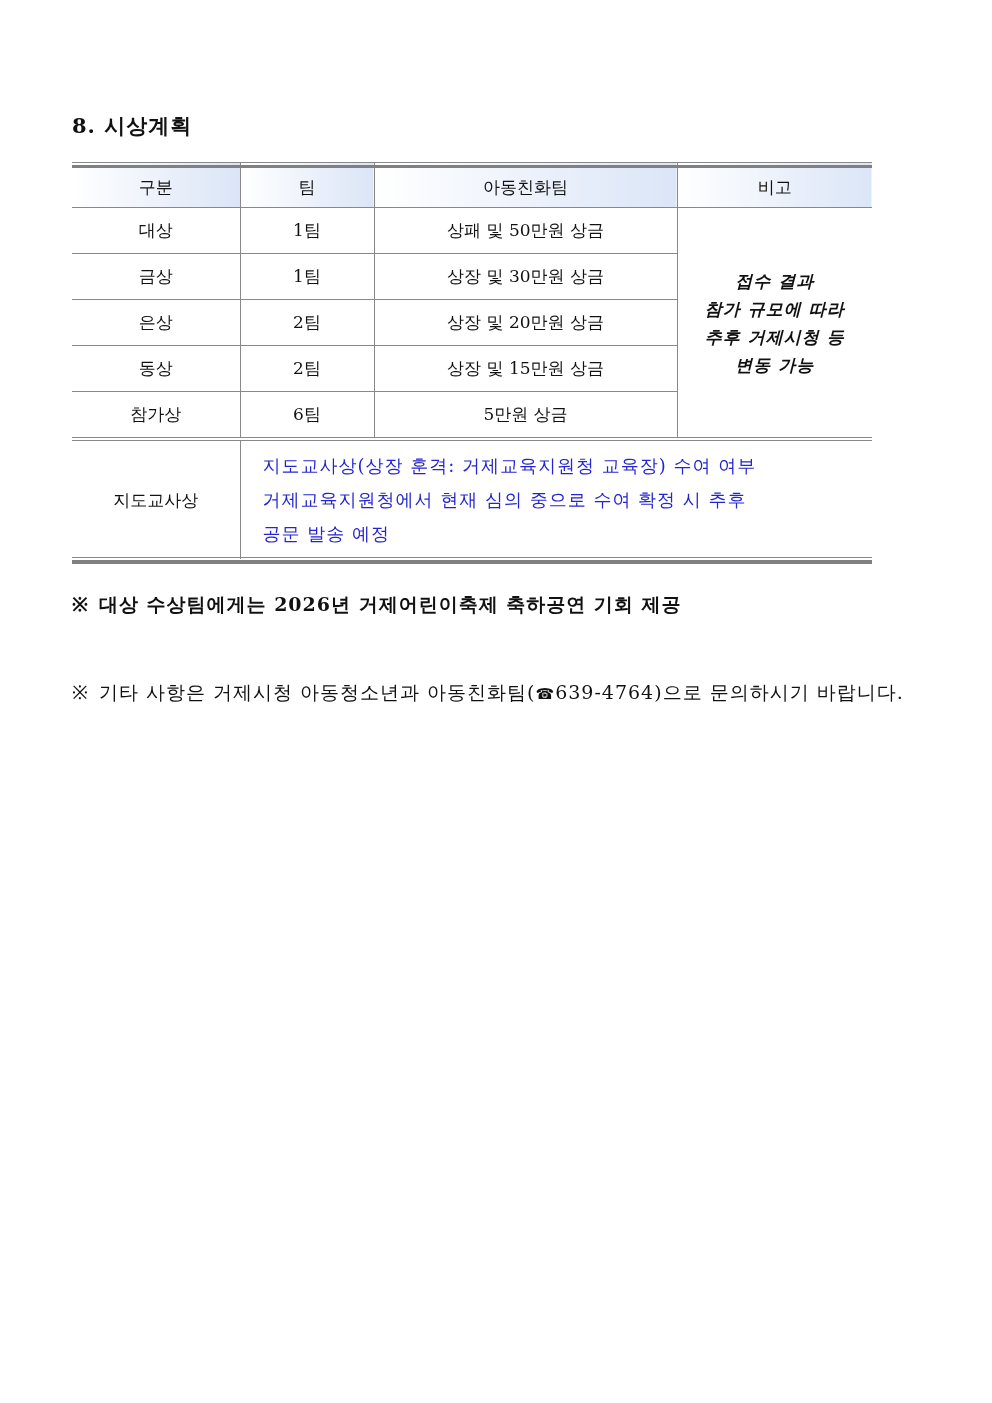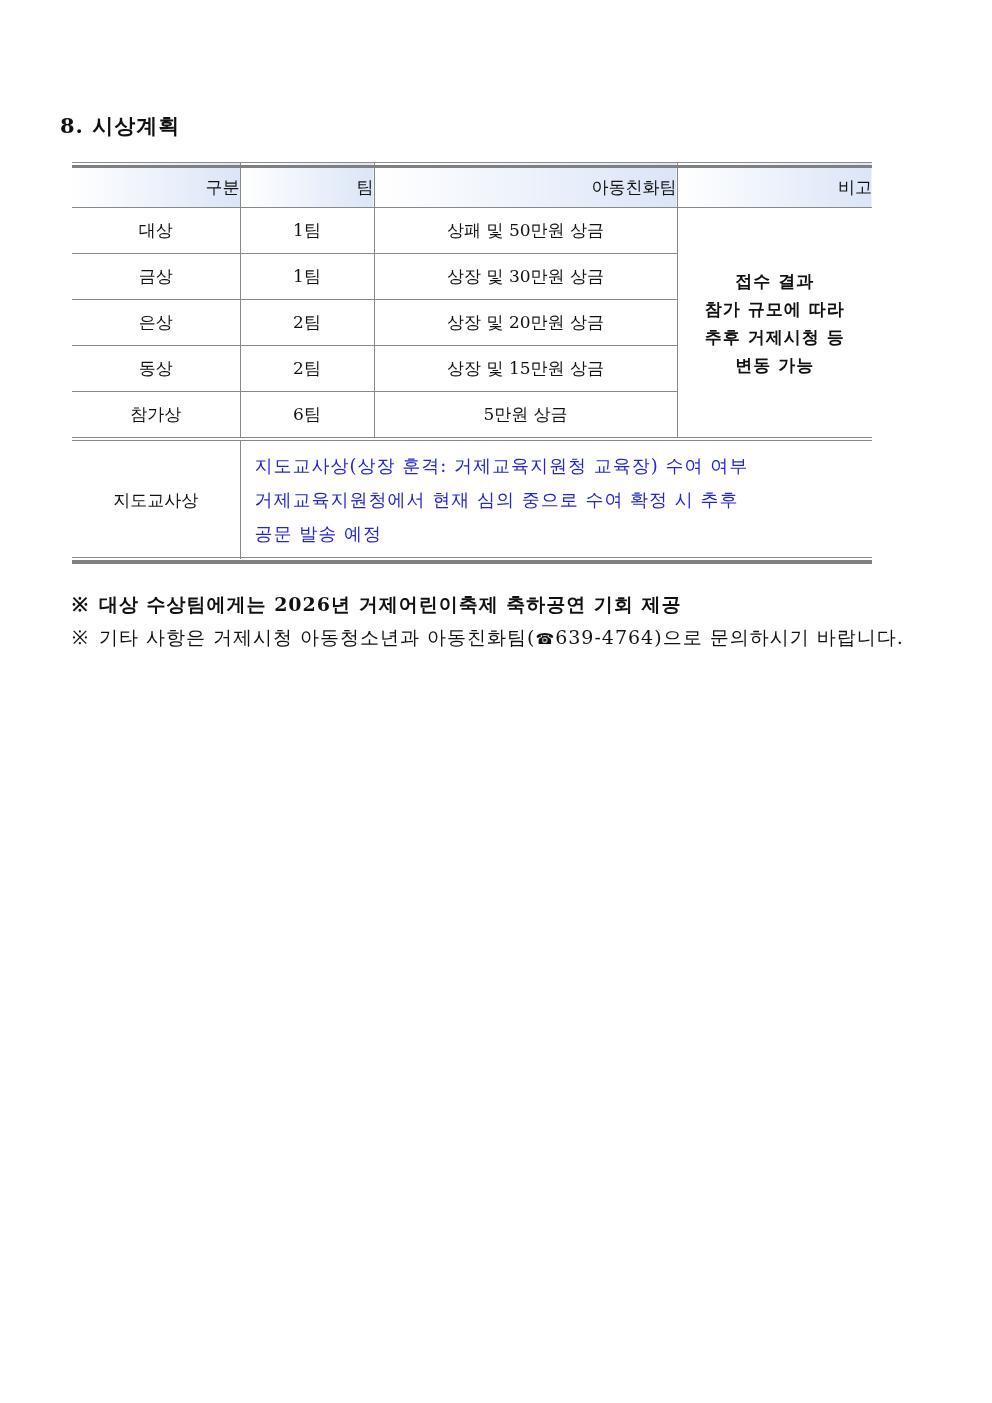--- a/index.html
+++ b/index.html
@@ -2,21 +2,21 @@
 <html><head>
 <meta charset="utf-8">
 <style>
   html, body { margin: 0; padding: 0; background: #ffffff; }
   body {
     width: 992px; height: 1403px; position: relative; overflow: hidden;
     font-family: "DejaVu Serif", "Liberation Serif", serif;
     color: #111;
   }
   .section-title {
-    position: absolute; left: 60px; top: 112px;
+    position: absolute; left: 72px; top: 112px;
     font-size: 21px; font-weight: bold; letter-spacing: 1px;
   }
   .award-table {
     position: absolute; left: 72px; top: 162px; width: 800px;
     border-collapse: collapse; table-layout: fixed;
     font-size: 17px;
   }
   .award-table col.c1 { width: 168px; }
   .award-table col.c2 { width: 134px; }
   .award-table col.c3 { width: 303px; }
@@ -27,45 +27,45 @@
   }
   .award-table th, .award-table td {
     border-left: 1px solid #888; border-bottom: 1px solid #888;
     text-align: center; vertical-align: middle; padding: 0;
   }
   .award-table tr > :first-child { border-left: none; }
   .award-table thead th {
     height: 39px; font-weight: normal;
     background: linear-gradient(to right, #ffffff 0%, #dbe5f7 100%);
     border-top: none;
-    text-align: right;
   }
   .award-table thead tr th { padding-top: 6px; }
   .award-table tbody.main td { height: 45px; }
   .award-table td.label { font-weight: normal; }
   .award-table td.remark {
     font-weight: bold; line-height: 28px; font-size: 17px;
     letter-spacing: 1px;
+    font-style: italic;
   }
   .award-table tr.last-main td { border-bottom: 4px double #888; }
   .award-table td.remark { border-bottom: 4px double #888; }
   .award-table tbody.teacher td { height: 118px; border-bottom: none; }
   .award-table td.teacher-desc {
-    text-align: left; color: #2424d0; padding-left: 14px;
+    text-align: left; color: #2424d0; padding-left: 22px;
     font-size: 18px; line-height: 34px; letter-spacing: 1px;
   }
   .bottom-rule {
     position: absolute; left: 72px; top: 557px; width: 800px; height: 7px;
     border-top: 1px solid #8a8a8a; border-bottom: 4px solid #808080; box-sizing: border-box;
   }
   .note {
     position: absolute; left: 72px; font-size: 19px; letter-spacing: 1px; white-space: nowrap;
   }
   .note.n1 { top: 591px; font-weight: bold; }
-  .note.n2 { top: 624px; }
+  .note.n2 { top: 679px; }
   .note .mark { margin-right: 10px; }
   .phone-icon { font-size: 15px; }
 </style>
 </head>
 <body>
 
 <div class="section-title">8. 시상계획</div>
 
 <table class="award-table">
   <colgroup>

